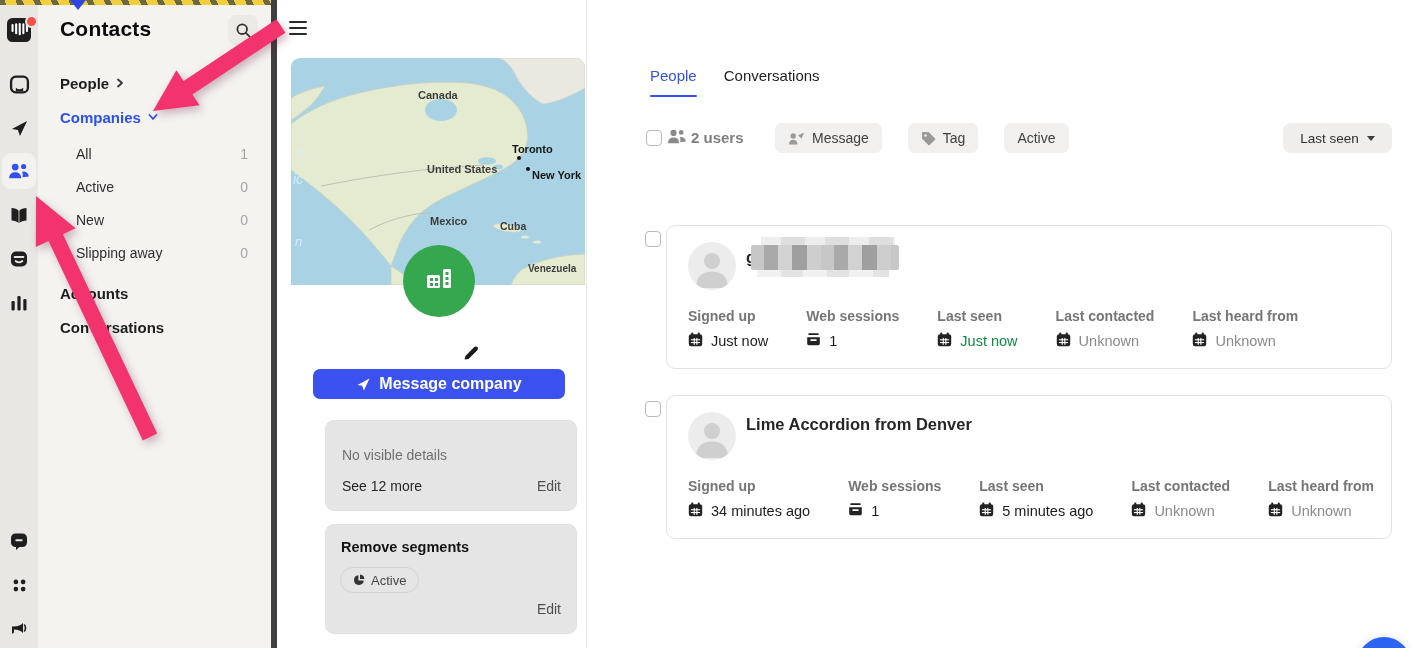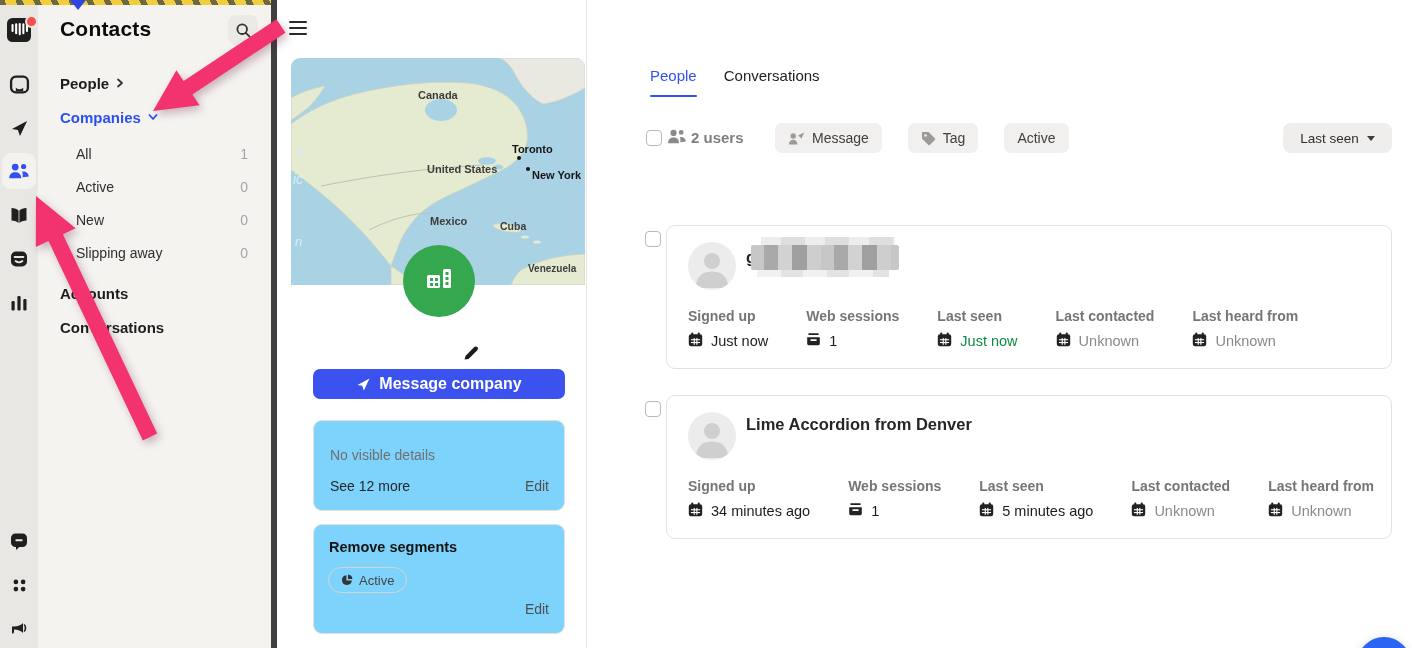--- a/index.html
+++ b/index.html
@@ -35,21 +35,21 @@
     border-right:1px solid #e8e6e2;z-index:4;}
   .hamburger{position:absolute;left:18px;top:21px;width:18px;height:14px;cursor:pointer;}
   .hamburger span{display:block;height:2px;background:#2a2a2a;border-radius:1px;margin-bottom:4px;}
   .map{position:absolute;left:20px;top:58px;width:294px;height:227px;border-radius:9px 9px 0 0;overflow:hidden;}
   .company-avatar{position:absolute;left:132px;top:245px;width:72px;height:72px;border-radius:50%;
     background:#35a74f;display:flex;align-items:center;justify-content:center;z-index:6;}
   .edit-pencil{position:absolute;left:192px;top:344px;width:18px;height:18px;cursor:pointer;}
   .msg-company-btn{position:absolute;left:42px;top:369px;width:252px;height:30px;border-radius:7px;
     background:#3b52ee;color:#fff;font-size:16px;font-weight:bold;display:flex;align-items:center;
     justify-content:center;gap:8px;cursor:pointer;}
-  .panel-card{position:absolute;left:42px;width:250px;background:#7dd3fc;border:1px solid #e2e0dd;border-radius:9px;}
+  .panel-card{position:absolute;left:54px;width:250px;background:#e5e5e5;border:1px solid #e2e0dd;border-radius:9px;}
   .card-details{top:420px;height:89px;}
   .card-segments{top:524px;height:108px;}
   .muted-line{position:absolute;left:16px;top:26px;font-size:14px;color:#6f6f6f;}
   .see-more{position:absolute;left:16px;bottom:16px;font-size:14px;color:#262626;cursor:pointer;}
   .edit-link{position:absolute;right:15px;bottom:16px;font-size:14px;color:#4f4f4f;cursor:pointer;}
   .seg-title{position:absolute;left:15px;top:14px;font-size:14.5px;font-weight:bold;color:#141414;}
   .chip{position:absolute;left:14px;top:42px;height:24px;border:1px solid #d6d4d0;border-radius:13px;
     display:flex;align-items:center;gap:6px;padding:0 12px;font-size:13px;color:#454545;cursor:pointer;}
   
   .content{position:absolute;left:586px;top:0;right:0;height:648px;background:#fff;}

